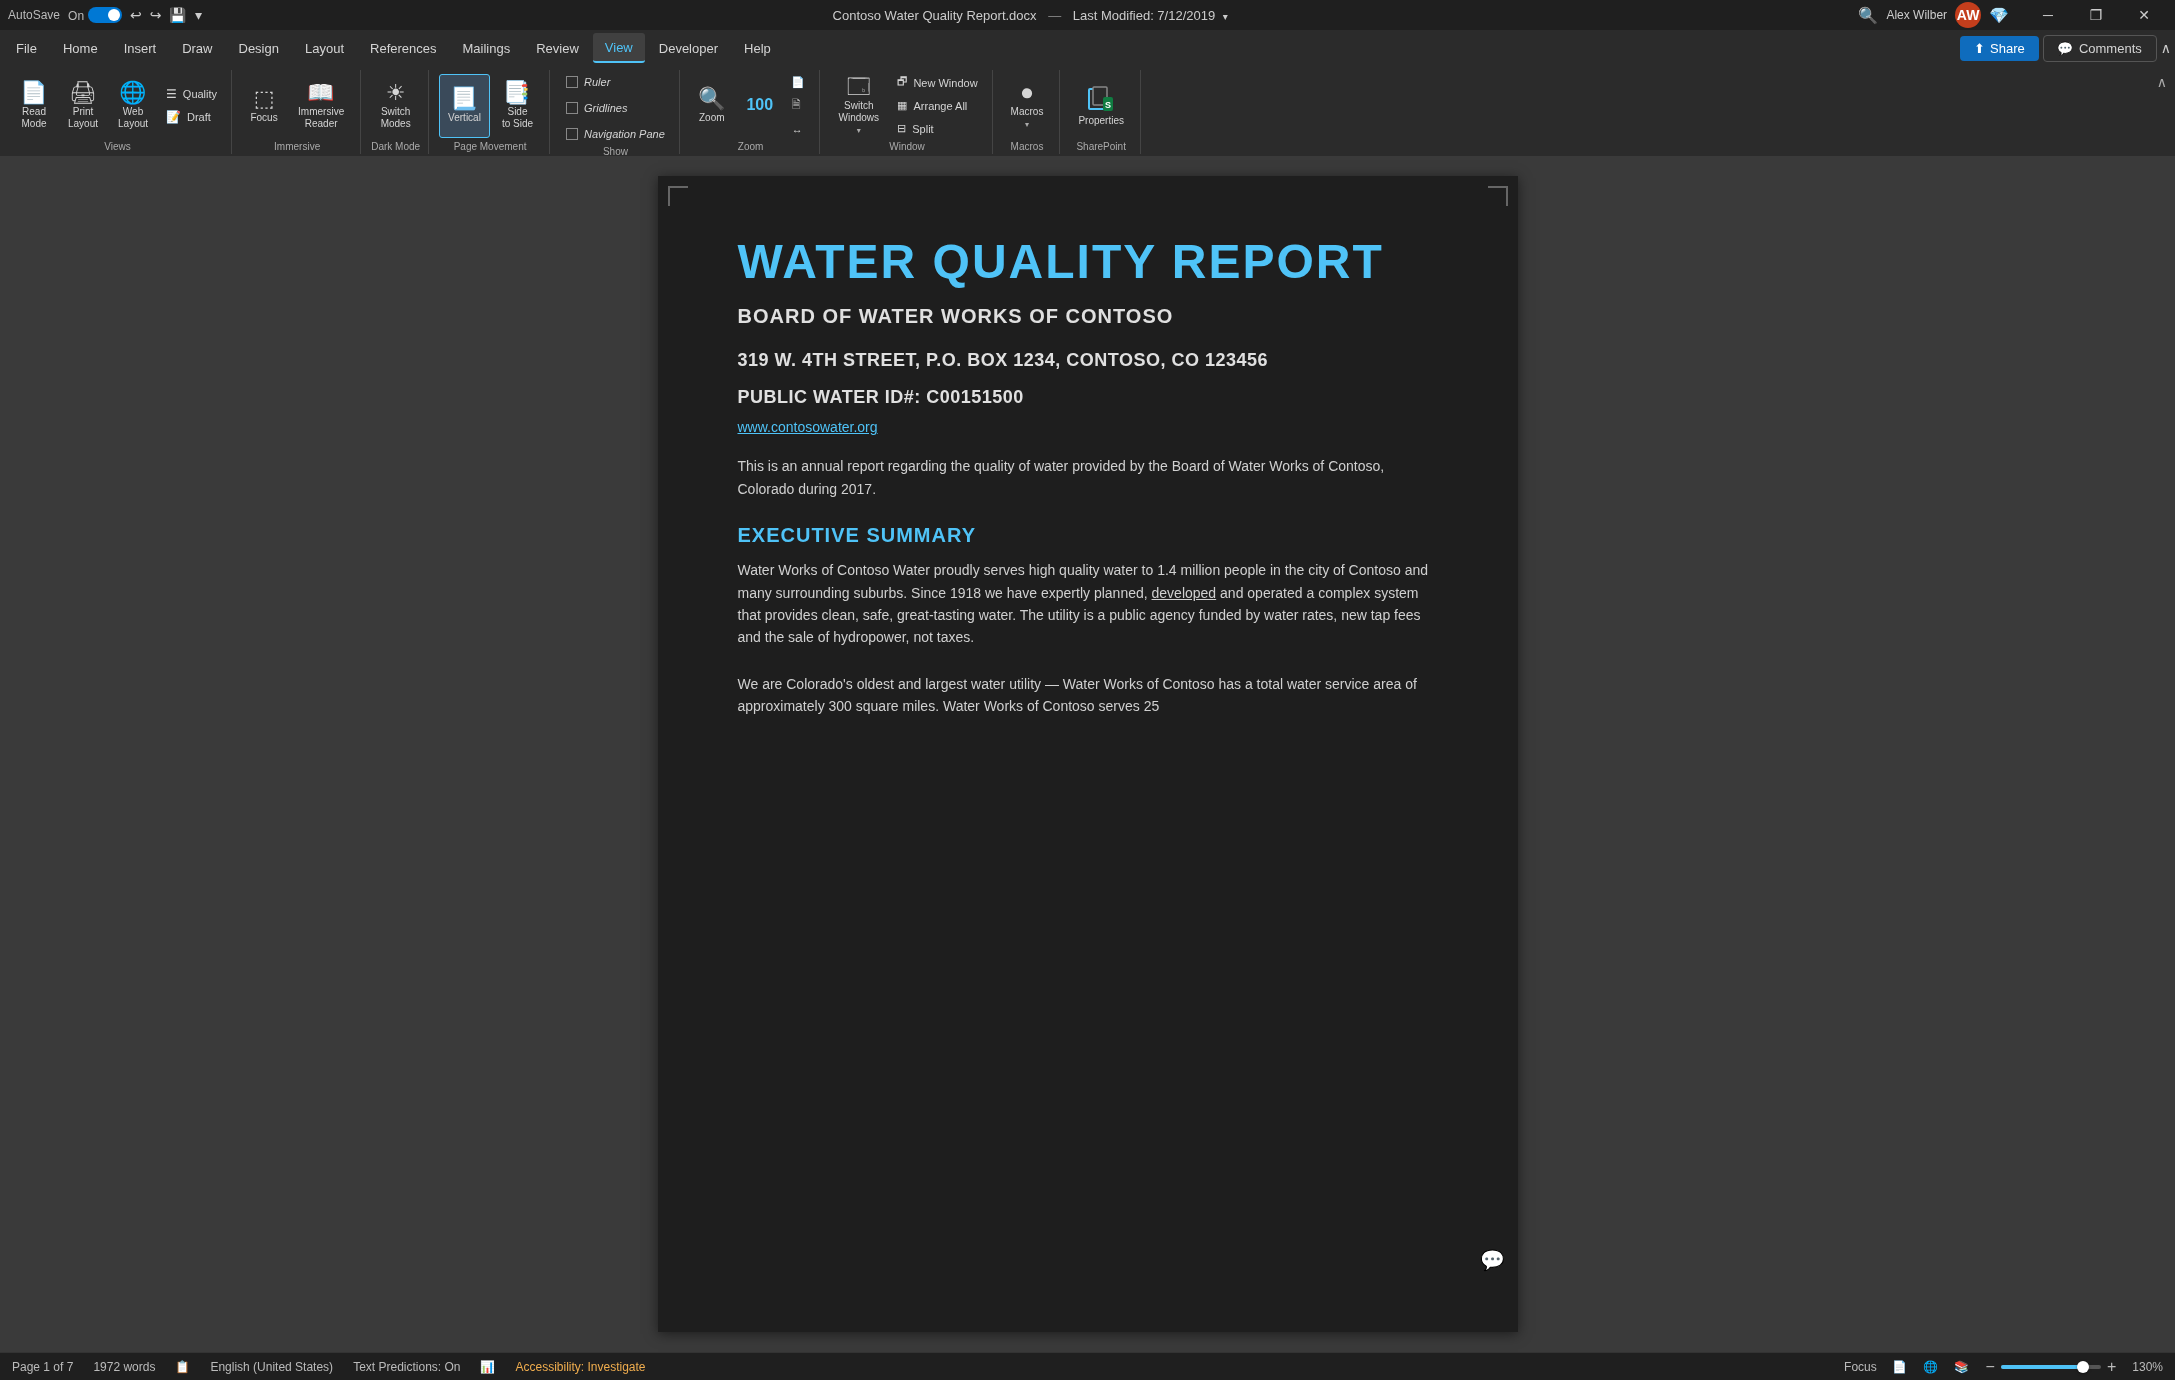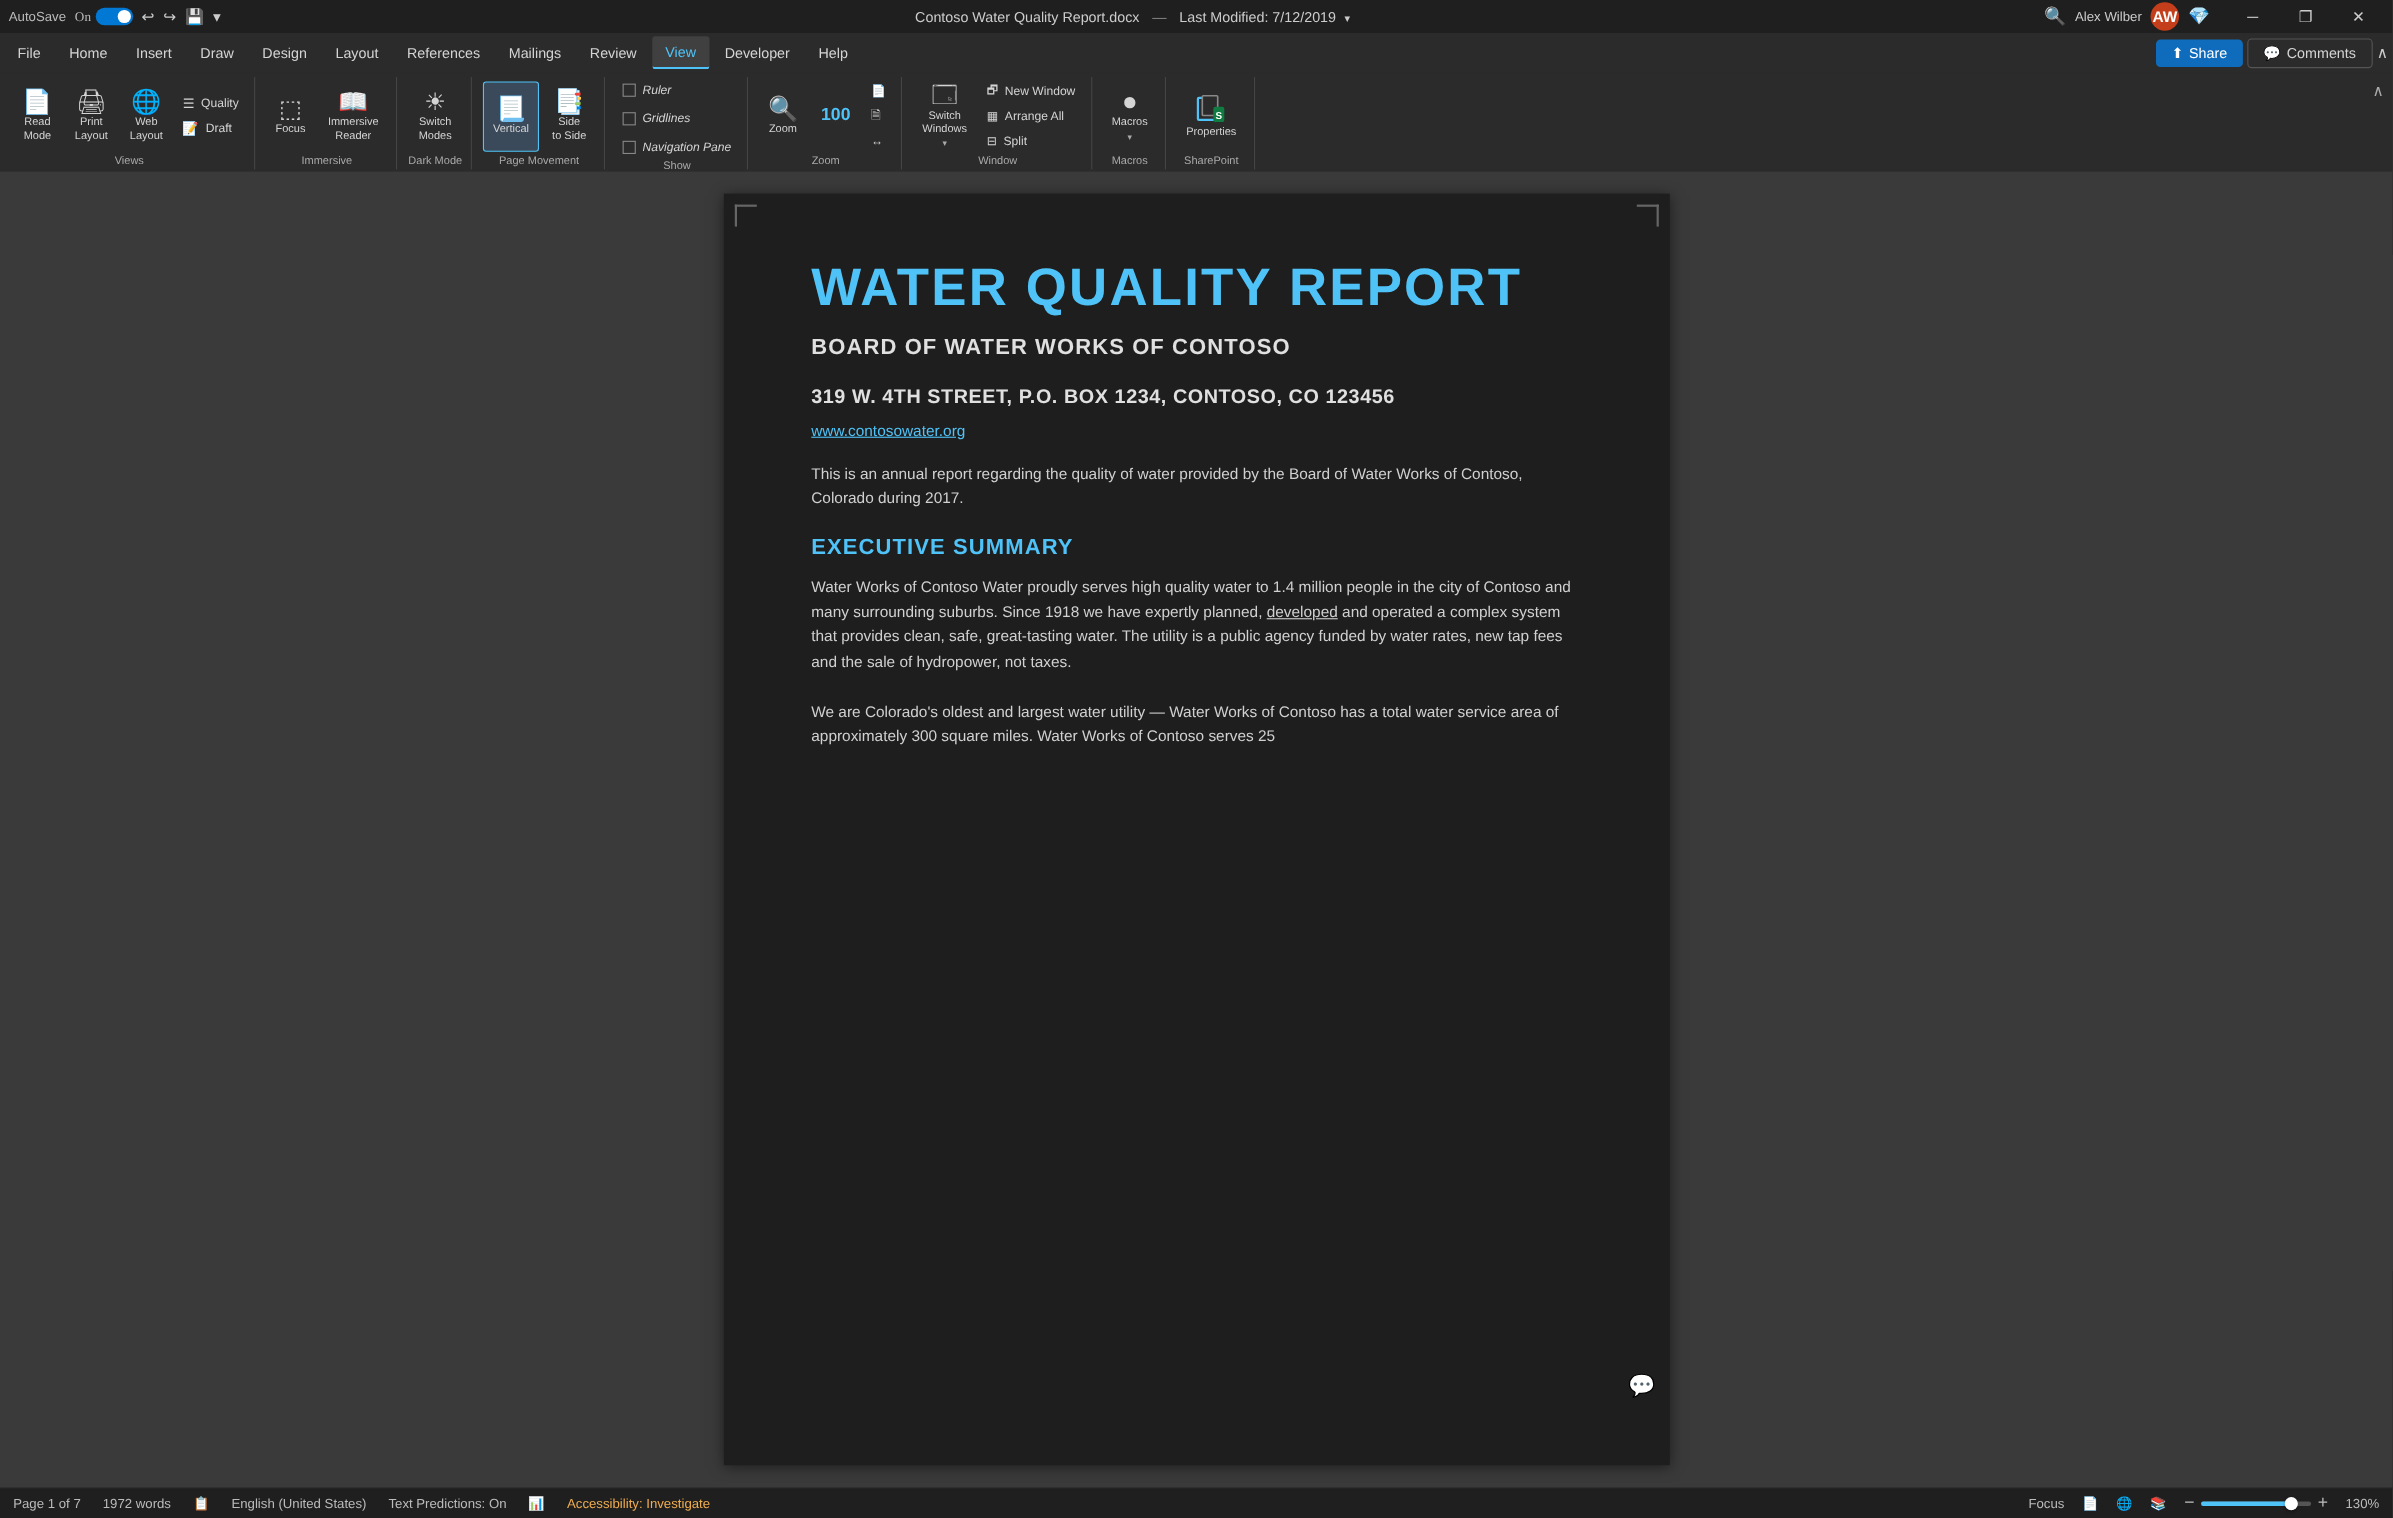--- a/index.html
+++ b/index.html
@@ -25,21 +25,20 @@
       font-size: 12px;
     }
     #title-bar .autosave-label {
       color: #bbb;
       font-size: 12px;
     }
     #title-bar .toggle-container {
       display: flex;
       align-items: flex-end;
       gap: 4px;
-      font-family: Liberation Serif, serif;
     }
     .toggle {
       width: 34px;
       height: 16px;
       background: #0078d4;
       border-radius: 8px;
       position: relative;
       display: inline-block;
     }
     .toggle::after {
@@ -592,20 +591,21 @@
 
   <div id="doc-area">
     <div id="page">
       <div class="corner-mark tl"></div>
       <div class="corner-mark tr"></div>
 
       <div class="doc-title">WATER QUALITY REPORT</div>
       <div class="doc-subtitle">BOARD OF WATER WORKS OF CONTOSO</div>
       <div style="margin-bottom:4px;">
         <div class="doc-address">319 W. 4TH STREET, P.O. BOX 1234, CONTOSO, CO 123456</div>
+        <div class="doc-address">PUBLIC WATER ID#: C00151500</div>
       </div>
       <a class="doc-link">www.contosowater.org</a>
 
       <div class="doc-body">This is an annual report regarding the quality of water provided by the Board of Water Works of Contoso, Colorado during 2017.</div>
 
       <div class="doc-section-title">EXECUTIVE SUMMARY</div>
       <div class="doc-body">
         Water Works of Contoso Water proudly serves high quality water to 1.4 million people in the city of Contoso and many surrounding suburbs. Since 1918 we have expertly planned, <span class="doc-underline">developed</span> and operated a complex system that provides clean, safe, great-tasting water. The utility is a public agency funded by water rates, new tap fees and the sale of hydropower, not taxes.
       </div>
       <div class="doc-body">

